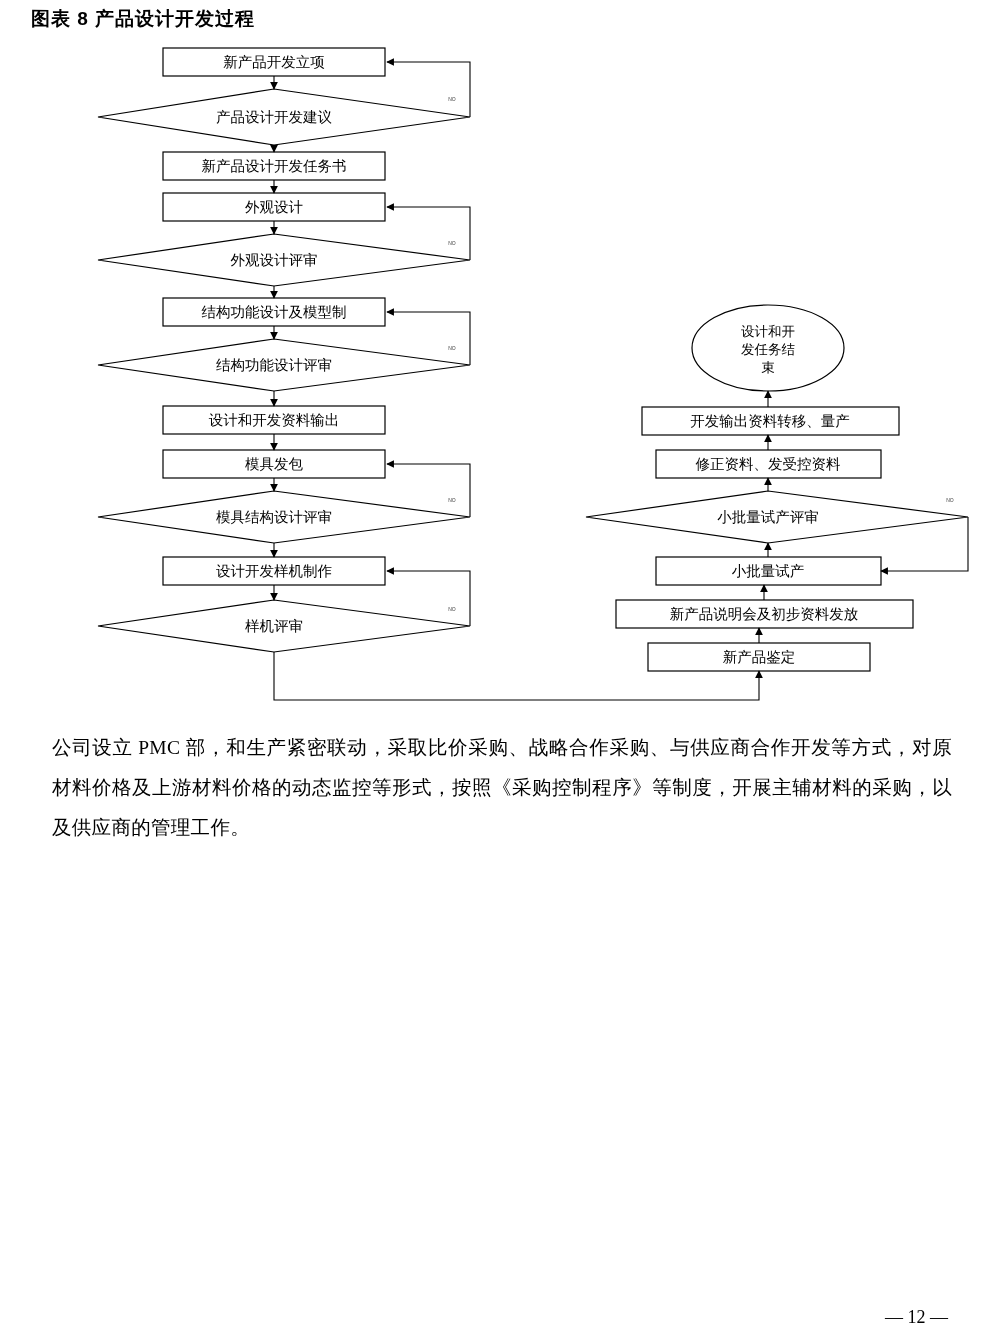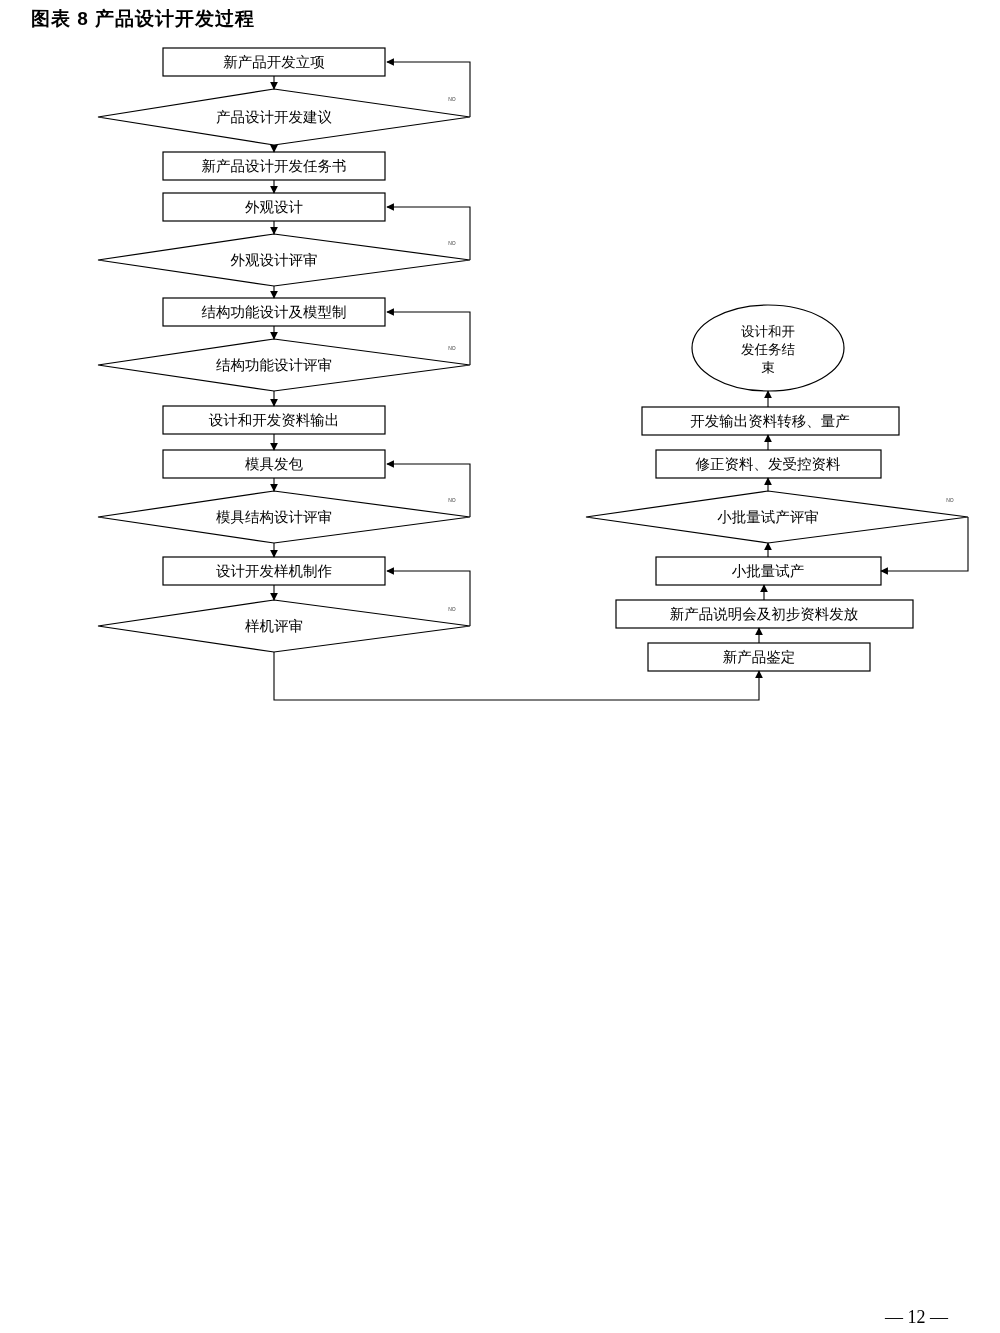--- a/index.html
+++ b/index.html
@@ -251,16 +251,17 @@
       <path class="conn" d="M 968 487 L 968 541 L 881 541" marker-end="url(#arrow)"></path>
 
       <path class="conn" d="M 768 461 L 768 448" marker-end="url(#arrow)"></path>
 
       <path class="conn" d="M 768 420 L 768 405" marker-end="url(#arrow)"></path>
 
       <path class="conn" d="M 768 377 L 768 361" marker-end="url(#arrow)"></path>
     </g>
   </svg>
 
+  <div class="para">公司设立 PMC 部，和生产紧密联动，采取比价采购、战略合作采购、与供应商合作开发等方式，对原材料价格及上游材料价格的动态监控等形式，按照《采购控制程序》等制度，开展主辅材料的采购，以及供应商的管理工作。</div>
 
   <div class="pageno">— 12 —</div>
 
 </div>
 
 </body></html>

